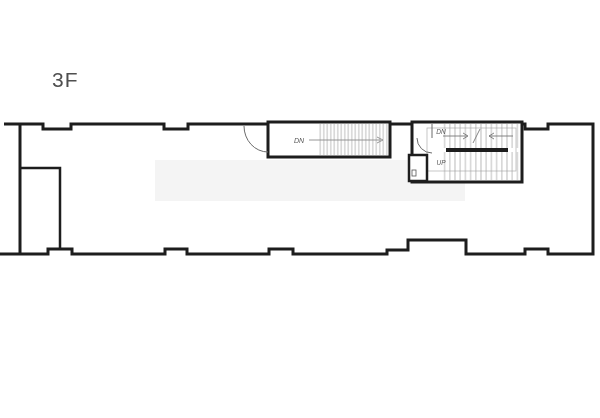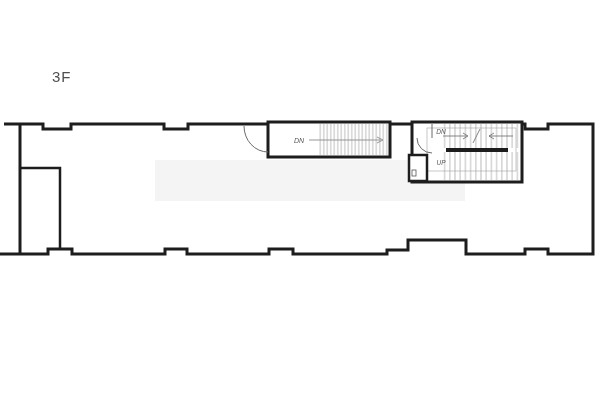--- a/index.html
+++ b/index.html
@@ -16,21 +16,21 @@
   body{
     width:600px;height:418px;
     background:var(--bg);
     font-family:"Liberation Sans", sans-serif;
     position:relative;
     overflow:hidden;
   }
   .floor-title{
     position:absolute;
     left:52px;top:68px;
-    font-size:15px;
+    font-size:21px;
     letter-spacing:1px;
     color:var(--title);
     user-select:none;
   }
   svg{position:absolute;left:0;top:0;}
   svg text{
     font-family:"Liberation Sans", sans-serif;
     font-style:italic;
     fill:var(--stairtext);
   }

